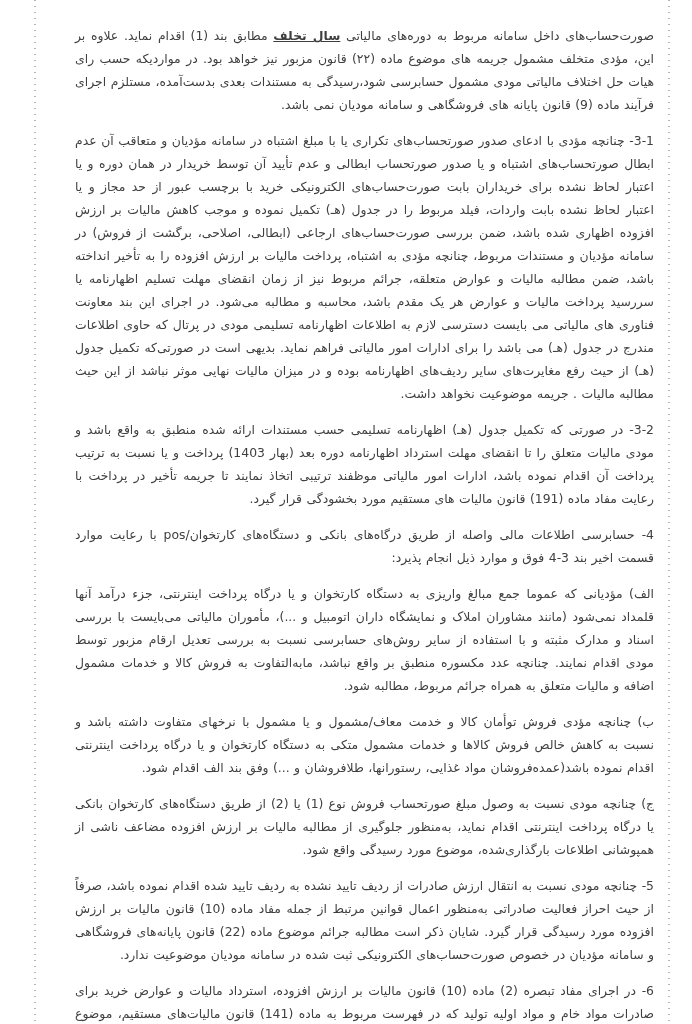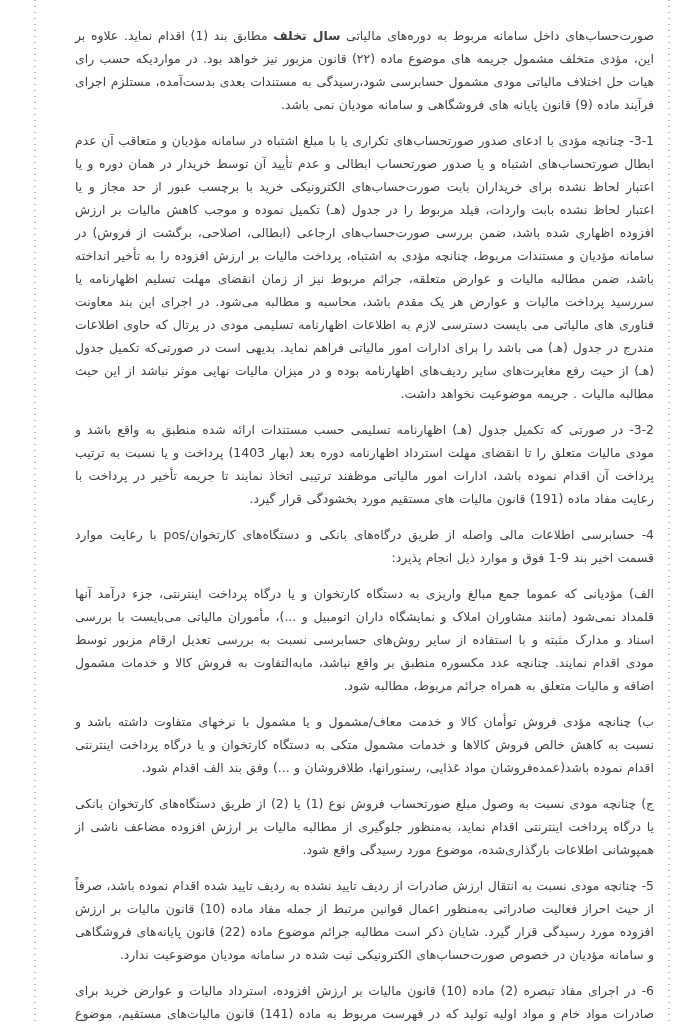--- a/index.html
+++ b/index.html
@@ -40,20 +40,21 @@
     line-height: 23px;
     word-spacing: 0.5px;
   }
   .content p {
     margin: 0 0 13px 0;
     padding: 0;
   }
   .run { white-space: pre-wrap; }
   .bu {
     font-weight: bold;
+    text-decoration: underline;
   }
   .b {
     font-weight: normal;
   }
 </style>
 </head>
 <body>
 
 <div class="page">
 
@@ -69,21 +70,21 @@
 
     <p>
       <span class="run">3-1- چنانچه مؤدی با ادعای صدور صورتحساب‌های تکراری یا با مبلغ اشتباه در سامانه مؤدیان و متعاقب آن عدم ابطال صورتحساب‌های اشتباه و یا صدور صورتحساب ابطالی و عدم تأیید آن توسط خریدار در همان دوره و یا اعتبار لحاظ نشده برای خریداران بابت صورت‌حساب‌های الکترونیکی خرید با برچسب عبور از حد مجاز و یا اعتبار لحاظ نشده بابت واردات، فیلد مربوط را در جدول (هـ) تکمیل نموده و موجب کاهش مالیات بر ارزش افزوده اظهاری شده باشد، ضمن بررسی صورت‌حساب‌های ارجاعی (ابطالی، اصلاحی، برگشت از فروش) در سامانه مؤدیان و مستندات مربوط، چنانچه مؤدی به اشتباه، پرداخت مالیات بر ارزش افزوده را به تأخیر انداخته باشد، ضمن مطالبه مالیات و عوارض متعلقه، جرائم مربوط نیز از زمان انقضای مهلت تسلیم اظهارنامه یا سررسید پرداخت مالیات و عوارض هر یک مقدم باشد، محاسبه و مطالبه می‌شود. در اجرای این بند معاونت فناوری های مالیاتی می بایست دسترسی لازم به اطلاعات اظهارنامه تسلیمی مودی در پرتال که حاوی اطلاعات مندرج در جدول (هـ) می باشد را برای ادارات امور مالیاتی فراهم نماید. بدیهی است در صورتی‌که تکمیل جدول (هـ) از حیث رفع مغایرت‌های سایر ردیف‌های اظهارنامه بوده و در میزان مالیات نهایی موثر نباشد از این حیث مطالبه مالیات . جریمه موضوعیت نخواهد داشت.</span>
     </p>
 
     <p>
       <span class="run">3-2- در صورتی که تکمیل جدول (هـ) اظهارنامه تسلیمی حسب مستندات ارائه شده منطبق به واقع باشد و مودی مالیات متعلق را تا انقضای مهلت استرداد اظهارنامه دوره بعد </span><span class="run b">(بهار 1403)</span><span class="run"> پرداخت و یا نسبت به ترتیب پرداخت آن اقدام نموده باشد، ادارات امور مالیاتی موظفند ترتیبی اتخاذ نمایند تا جریمه تأخیر در پرداخت با رعایت مفاد ماده (191) قانون مالیات های مستقیم مورد بخشودگی قرار گیرد.</span>
     </p>
 
     <p>
-      <span class="run">4- حسابرسی اطلاعات مالی واصله از طریق درگاه‌های بانکی و دستگاه‌های کارتخوان/pos با رعایت موارد قسمت اخیر بند 9-1 فوق و موارد ذیل انجام پذیرد:</span>
+      <span class="run">4- حسابرسی اطلاعات مالی واصله از طریق درگاه‌های بانکی و دستگاه‌های کارتخوان/pos با رعایت موارد قسمت اخیر بند 3-4 فوق و موارد ذیل انجام پذیرد:</span>
     </p>
 
     <p>
       <span class="run">الف) مؤدیانی که عموما جمع مبالغ واریزی به دستگاه کارتخوان و یا درگاه پرداخت اینترنتی، جزء درآمد آنها قلمداد نمی‌شود (مانند مشاوران املاک و نمایشگاه داران اتومبیل و ...)، مأموران مالیاتی می‌بایست با بررسی اسناد و مدارک مثبته و با استفاده از سایر روش‌های حسابرسی نسبت به بررسی تعدیل ارقام مزبور توسط مودی اقدام نمایند. چنانچه عدد مکسوره منطبق بر واقع نباشد، مابه‌التفاوت به فروش کالا و خدمات مشمول اضافه و مالیات متعلق به همراه جرائم مربوط، مطالبه شود.</span>
     </p>
 
     <p>
       <span class="run">ب) چنانچه مؤدی فروش توأمان کالا و خدمت معاف/مشمول و یا مشمول با نرخهای متفاوت داشته باشد و نسبت به کاهش خالص فروش کالاها و خدمات مشمول متکی به دستگاه کارتخوان و یا درگاه پرداخت اینترنتی اقدام نموده باشد(عمده‌فروشان مواد غذایی، رستورانها، طلافروشان و ...) وفق بند الف اقدام شود.</span>
     </p>
 

